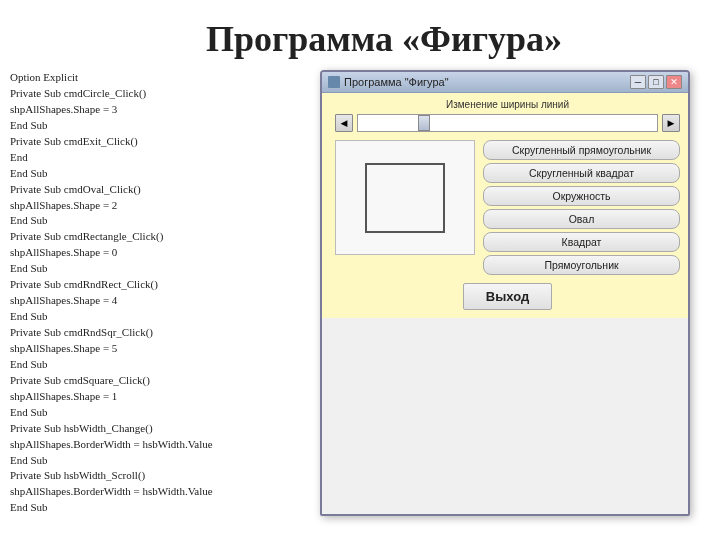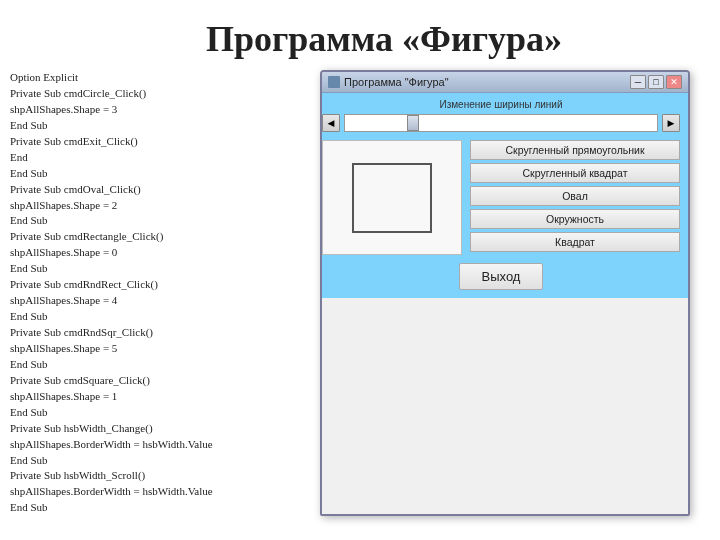--- a/index.html
+++ b/index.html
@@ -93,22 +93,22 @@
       border-radius: 1px;
       font-family: 'Arial', sans-serif;
     }
 
     .dialog-btn.close-btn {
       background: #e88;
       color: #fff;
     }
 
     .dialog-body {
-      padding: 6px 8px 8px 0;
-      background: #7dd3fc;
+      padding: 6px 8px 8px 13px;
+      background: #fef9c3;
     }
 
     .slider-label {
       font-size: 10px;
       color: #333;
       text-align: center;
       margin-bottom: 4px;
       font-family: 'Tahoma', sans-serif;
     }
 
@@ -174,21 +174,21 @@
     .buttons-col {
       flex: 1;
       display: flex;
       flex-direction: column;
       gap: 3px;
     }
 
     .shape-button {
       background: linear-gradient(to bottom, #f5f5f5, #e0e0e0);
       border: 1px solid #aaa;
-      border-radius: 0;
+      border-radius: 8px;
       padding: 3px 6px;
       font-size: 10.5px;
       font-family: 'Tahoma', sans-serif;
       color: #222;
       cursor: pointer;
       text-align: center;
     }
 
     .exit-row {
       display: flex;
@@ -198,20 +198,21 @@
 
     .exit-button {
       background: linear-gradient(to bottom, #f5f5f5, #e0e0e0);
       border: 1px solid #aaa;
       border-radius: 2px;
       padding: 5px 22px;
       font-size: 13px;
       font-family: 'Tahoma', sans-serif;
       color: #222;
       cursor: pointer;
+      font-weight: bold;
     }
   </style>
 </head>
 <body>
 
 <div class="page-title">Программа «Фигура»</div>
 
 <div class="content-area">
   <div class="code-block">Option Explicit
 Private Sub cmdCircle_Click()
@@ -266,23 +267,24 @@
       </div>
 
       <div class="main-content-row">
         <div class="shape-display">
           <div class="shape-rect"></div>
         </div>
 
         <div class="buttons-col">
         <button class="shape-button">Скругленный прямоугольник</button>
             <button class="shape-button">Скругленный квадрат</button>
+            <button class="shape-button">Окружность</button>
             <button class="shape-button">Овал</button>
-            <button class="shape-button">Окружность</button>
             <button class="shape-button">Квадрат</button>
+            <button class="shape-button">Прямоугольник</button>
           </div>
       </div>
 
       <div class="exit-row">
         <button class="exit-button">Выход</button>
       </div>
     </div>
   </div>
 </div>
 

